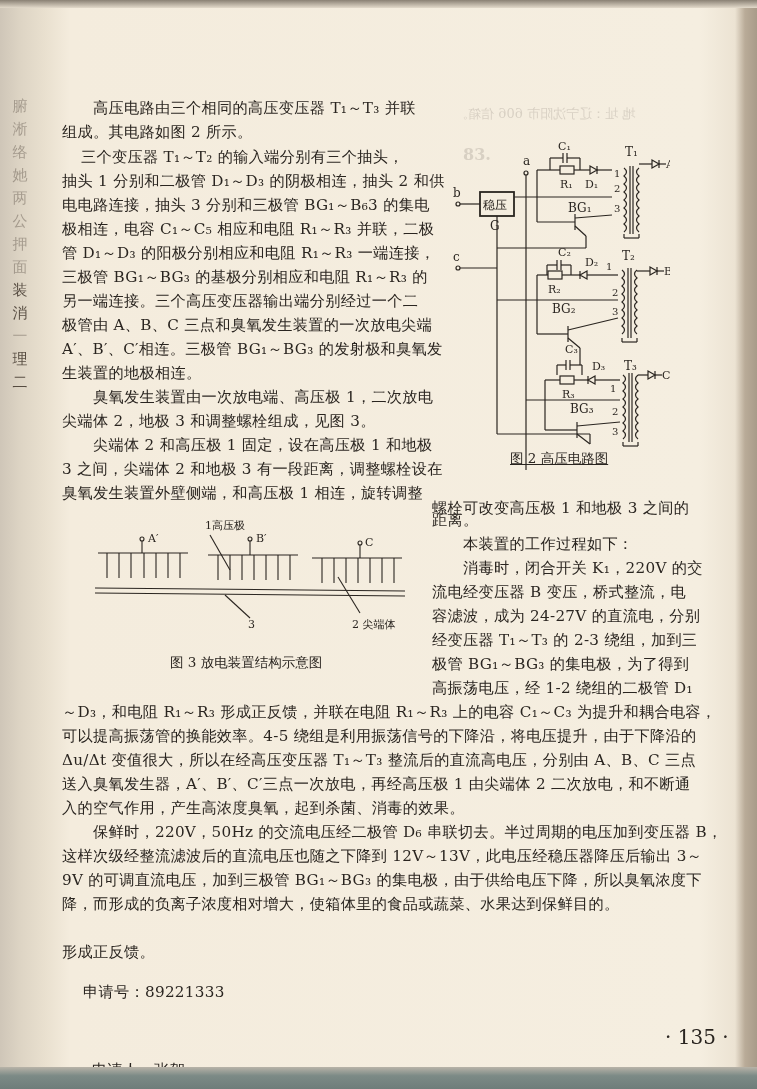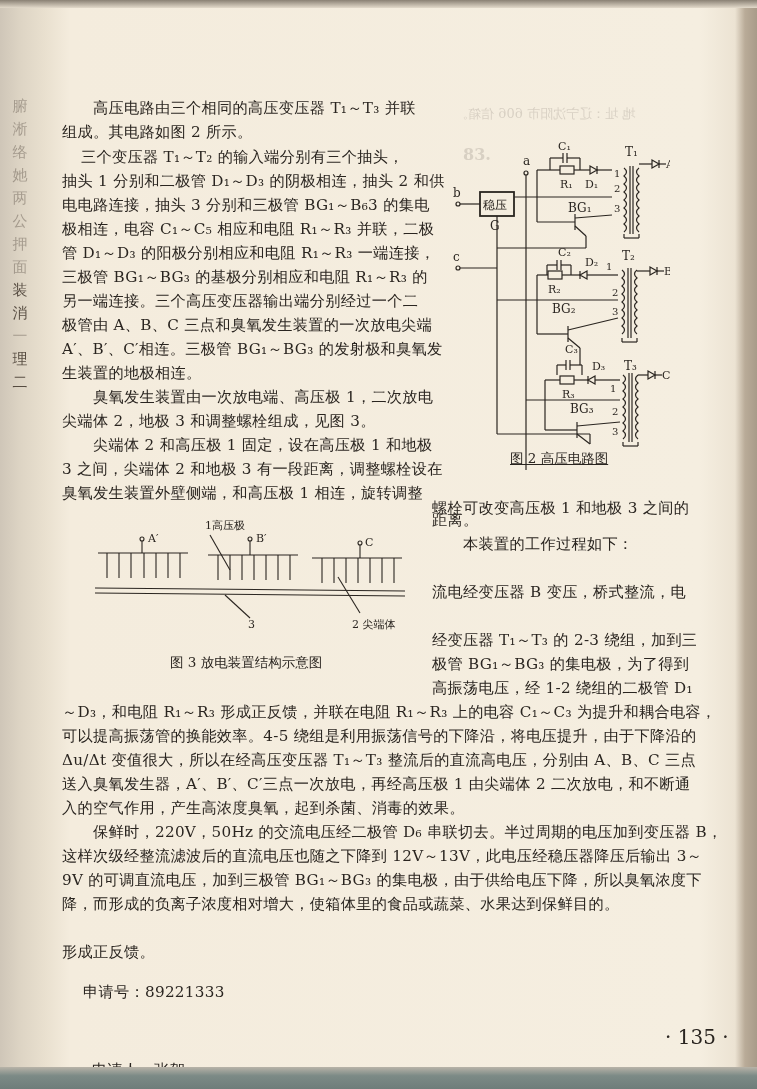--- a/index.html
+++ b/index.html
@@ -207,21 +207,23 @@
     <polygon points="208,241 208,249 215,245"></polygon>
       <line x1="215" y1="241" x2="215" y2="249"></line>
     <line x1="215" y1="245" x2="222" y2="245"></line>
     <text x="222" y="249" font-size="11" stroke="none">C</text>
   </svg>
   <div class="cap" style="left:510px;top:450px;text-decoration:underline;">图 2    高压电路图</div>
 
   <div class="p" style="left:432px;top:484px;margin-top:12px;">螺栓可改变高压极 1 和地极 3 之间的</div>
   <div class="p" style="left:432px;top:508px;">距离。</div>
   <div class="p ind" style="left:432px;top:532px;">本装置的工作过程如下：</div>
+  <div class="p ind" style="left:432px;top:556px;">消毒时，闭合开关 K₁，220V 的交</div>
   <div class="p" style="left:432px;top:580px;">流电经变压器 B 变压，桥式整流，电</div>
+  <div class="p" style="left:432px;top:604px;">容滤波，成为 24-27V 的直流电，分别</div>
   <div class="p" style="left:432px;top:628px;">经变压器 T₁～T₃ 的 2-3 绕组，加到三</div>
   <div class="p" style="left:432px;top:652px;">极管 BG₁～BG₃ 的集电极，为了得到</div>
   <div class="p" style="left:432px;top:676px;">高振荡电压，经 1-2 绕组的二极管 D₁</div>
 
   <svg style="position:absolute;left:90px;top:515px;" width="330" height="120" viewBox="0 0 330 120" fill="none" stroke="#2a2520" stroke-width="1.1">
     <text x="115" y="14" font-size="11" stroke="none">1高压极</text>
     <line x1="120" y1="20" x2="140" y2="55"></line>
 
     <line x1="8" y1="38" x2="98" y2="38"></line>
     <line x1="52" y1="38" x2="52" y2="26"></line>

